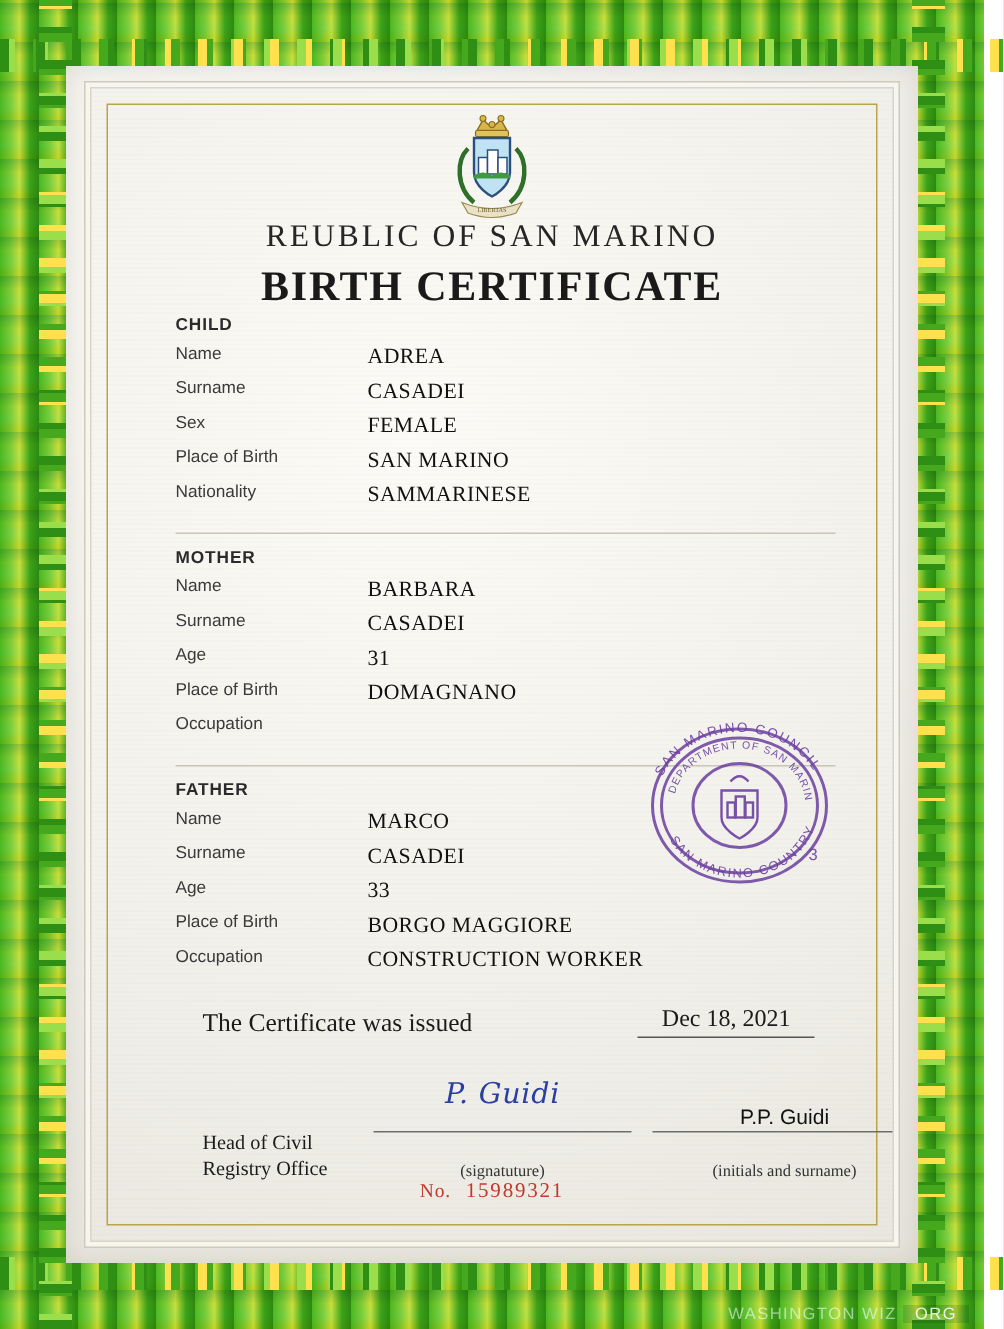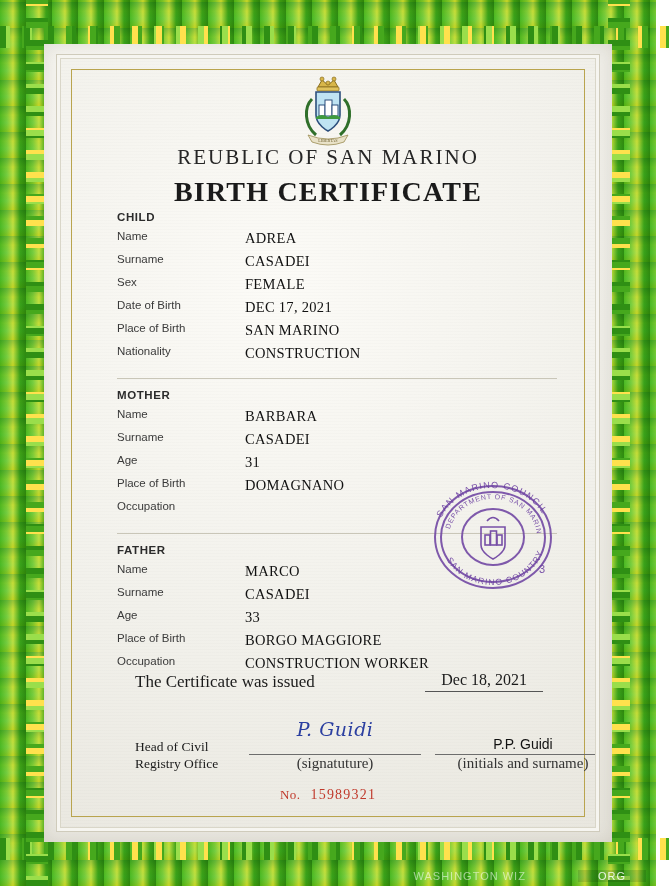--- a/index.html
+++ b/index.html
@@ -221,23 +221,23 @@
     font-family: "DejaVu Serif", serif;
     font-style: italic;
     font-size: 19px;
     color: #2b3fa0;
     letter-spacing: 0.5px;
     padding-bottom: 14px;
     border-bottom: 1px solid #6d6d6d;
   }
   .sig-caption {
     font-family: "Liberation Serif", serif;
-    font-size: 15px;
+    font-size: 11px;
     color: #333;
-    margin-top: 0;
+    margin-top: 20px;
   }
   .name-col {
     width: 176px;
     flex: none;
     text-align: center;
     margin-left: 14px;
   }
   .name-print {
     font-family: "Liberation Sans", sans-serif;
     font-size: 14px;
@@ -271,22 +271,21 @@
     right: 10px;
     bottom: 4px;
     font-family: "Liberation Sans", sans-serif;
     font-size: 11px;
     letter-spacing: 1px;
     color: rgba(255,255,255,0.55);
   }
   .watermark .org {
     color: rgba(255,255,255,0.85);
     background: rgba(0,0,0,0.12);
-    padding: 0 20px;
-    margin-left: 48px;
+    padding: 0 8px;
   }
 </style>
 </head>
 <body>
 
 <div id="certificate">
 
   <div class="border-frame"></div>
 
   <div class="teeth" style="left:0;top:26px;width:669px;height:22px;
@@ -355,30 +354,26 @@
         </div>
         <div class="row">
           <div class="label">Surname</div>
           <div class="value">CASADEI</div>
         </div>
         <div class="row">
           <div class="label">Sex</div>
           <div class="value">FEMALE</div>
         </div>
         <div class="row">
-          <div class="label">Date of Birth</div>
-          <div class="value">DEC 17, 2021</div>
-        </div>
-        <div class="row">
           <div class="label">Place of Birth</div>
           <div class="value">SAN MARINO</div>
         </div>
         <div class="row">
           <div class="label">Nationality</div>
-          <div class="value">CONSTRUCTION</div>
+          <div class="value">SAMMARINESE</div>
         </div>
       </div>
 
       <div class="divider"></div>
 
       <div class="section">
         <div class="section-head">MOTHER</div>
         <div class="row">
           <div class="label">Name</div>
           <div class="value">BARBARA</div>

